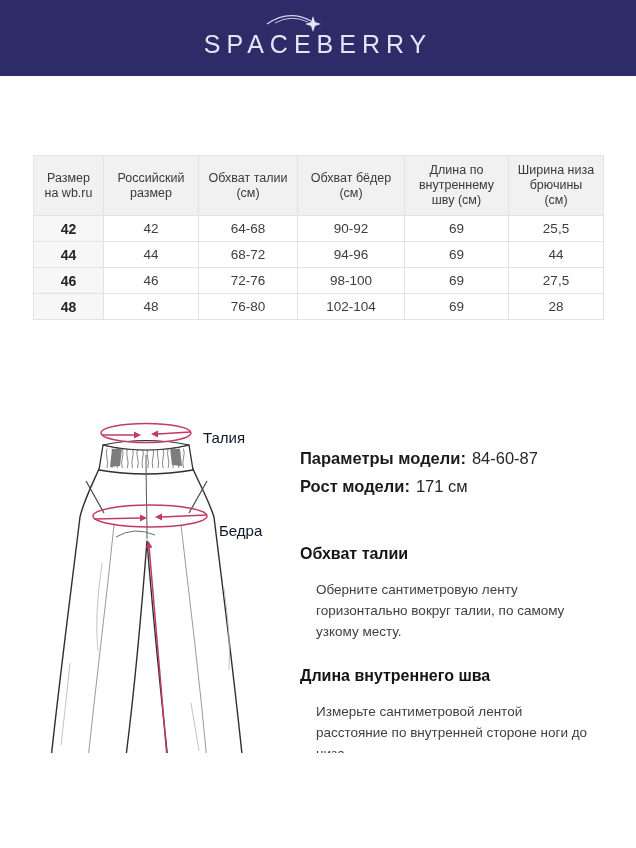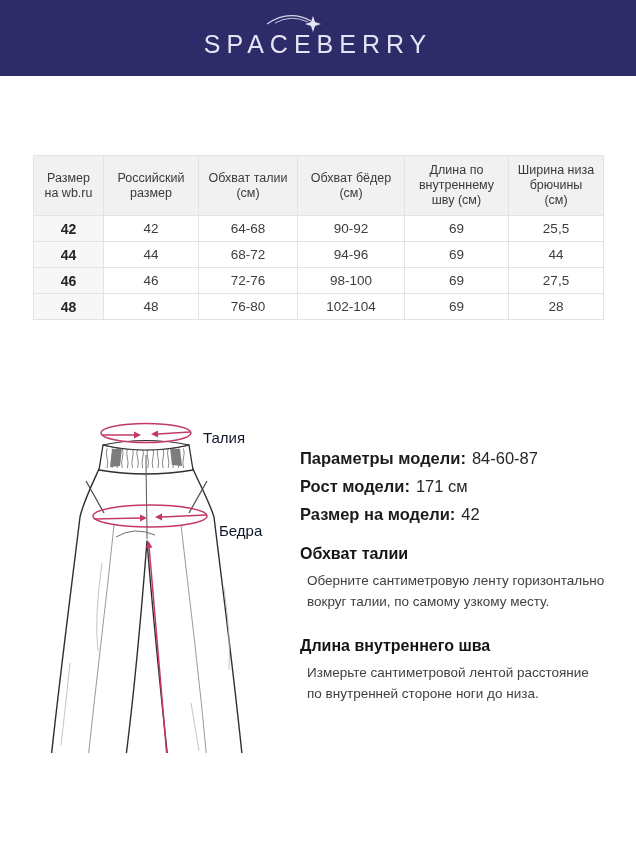--- a/index.html
+++ b/index.html
@@ -35,21 +35,21 @@
 
   
   .model-info{position:absolute;left:300px;top:444px;}
   .mi-line{font-size:16.5px;line-height:28px;color:#262626;}
   .mi-label{font-weight:700;color:#1b1b1b;}
   .mi-value{font-weight:400;margin-left:6px;}
 
   .instructions{position:absolute;left:300px;top:545px;width:312px;}
   .instr{margin-bottom:25px;}
   .instr h3{margin:0 0 7px 0;font-size:16px;font-weight:700;color:#141414;}
-  .instr p{margin:7px;font-size:13.5px;line-height:21px;color:#3f3f3f;font-weight:400;}
+  .instr p{margin:16px;font-size:13.5px;line-height:21px;color:#3f3f3f;font-weight:400;}
 </style>
 </head>
 <body>
 
 <div class="page">
 
   <div class="brand-bar">
     <div class="brand-logo">
       <span>SPACEBERRY</span>
     </div>
@@ -205,21 +205,20 @@
     </g>
   </svg>
 
   <div class="diag-label lbl-waist">Талия</div>
   <div class="diag-label lbl-hips">Бедра</div>
   <div class="diag-label lbl-hem">Низ брючины</div>
 
   <div class="model-info">
       <div class="mi-line"><span class="mi-label">Параметры модели:</span><span class="mi-value">84-60-87</span></div>
       <div class="mi-line"><span class="mi-label">Рост модели:</span><span class="mi-value">171 см</span></div>
-      <div class="mi-line"><span class="mi-label">Размер на модели:</span><span class="mi-value">42</span></div>
     </div>
 
   <div class="instructions">
       <div class="instr">
         <h3>Обхват талии</h3>
         <p>Оберните сантиметровую ленту горизонтально вокруг талии, по самому узкому месту.</p>
       </div>
       <div class="instr">
         <h3>Длина внутреннего шва</h3>
         <p>Измерьте сантиметровой лентой расстояние по внутренней стороне ноги до низа.</p>

